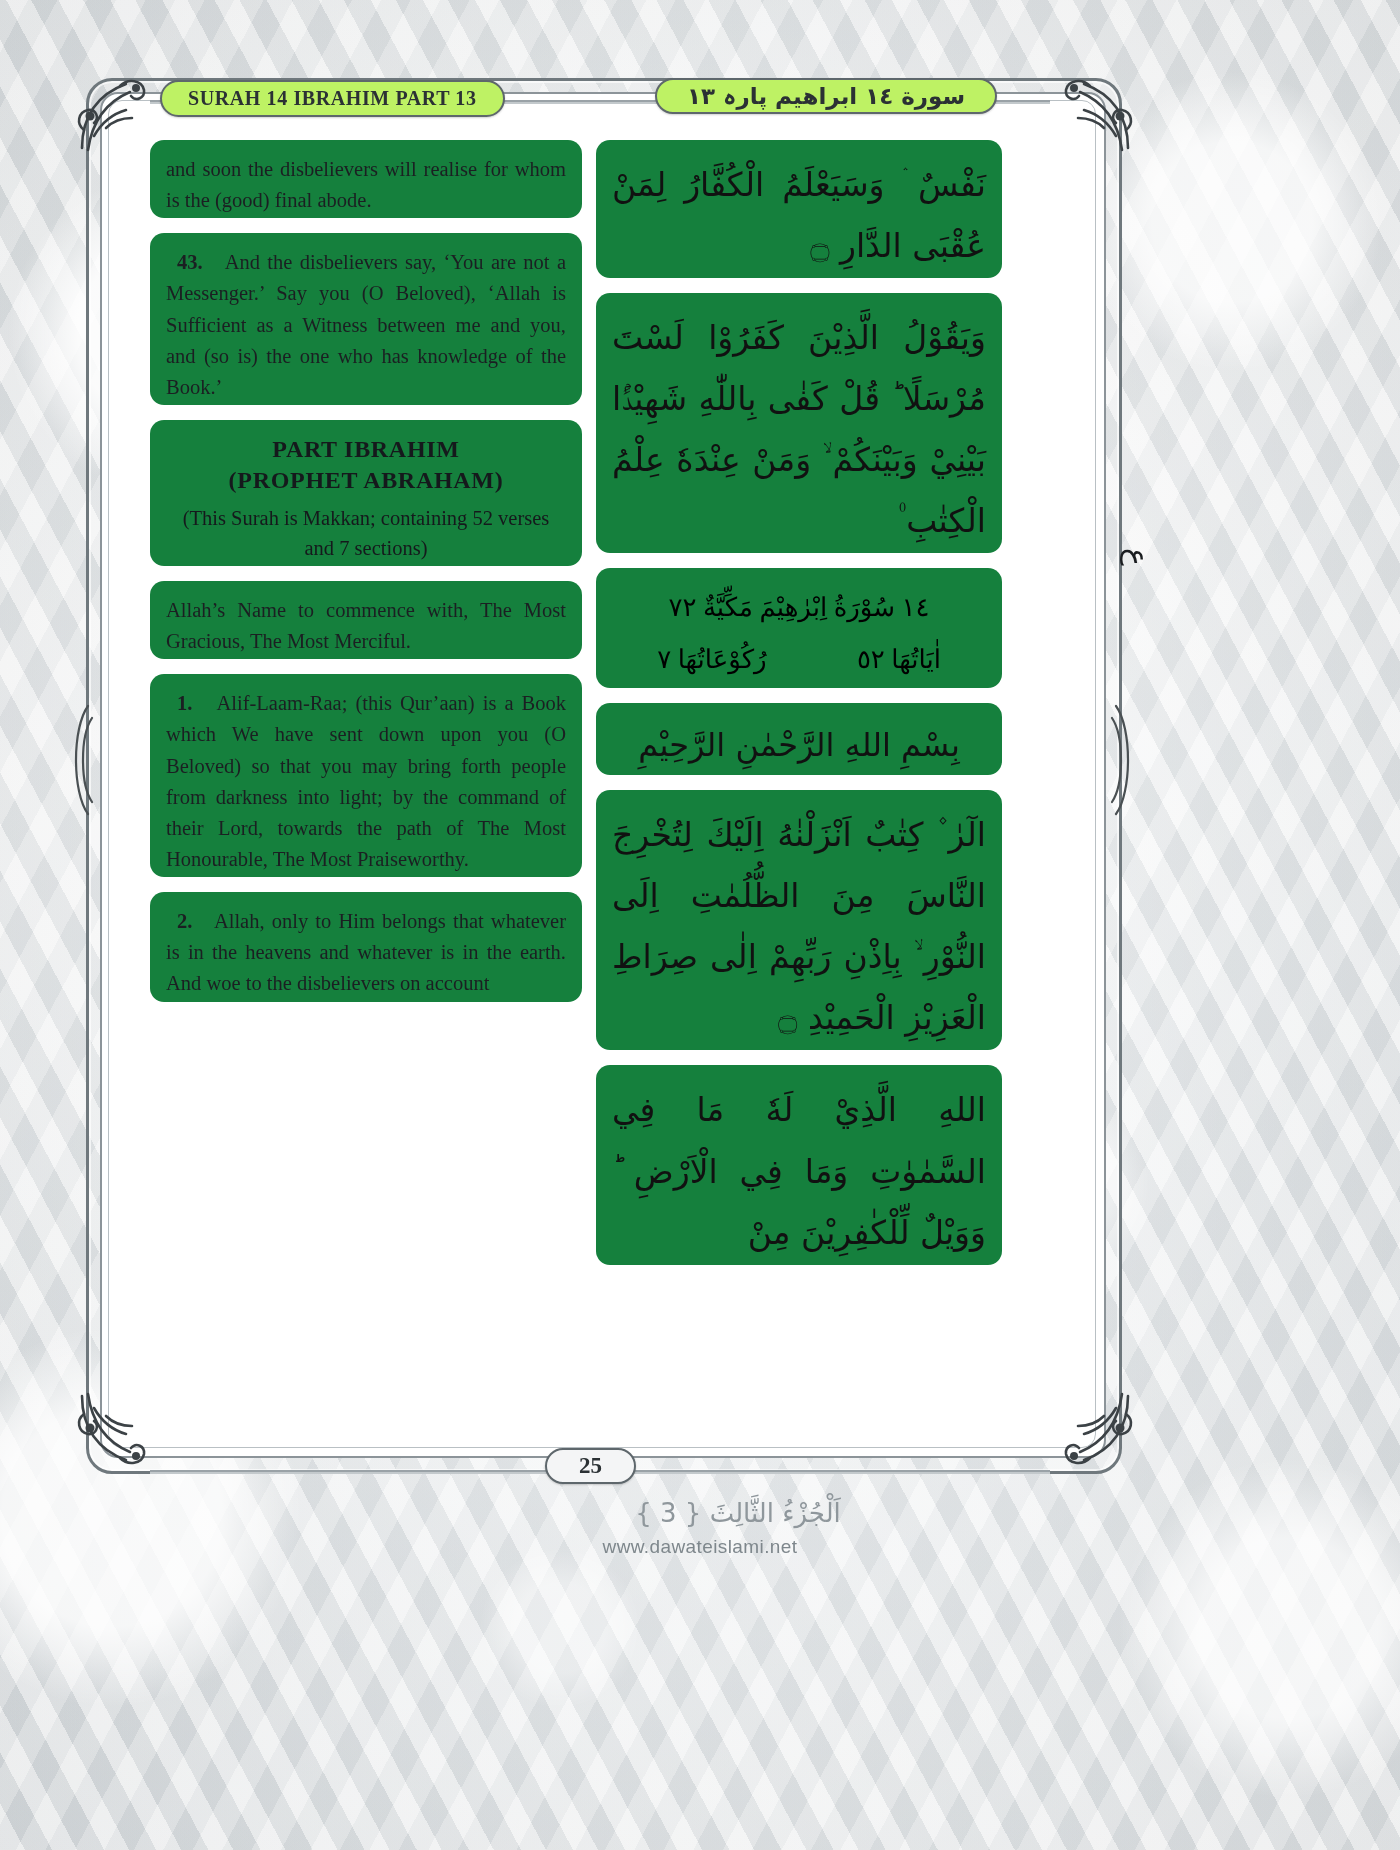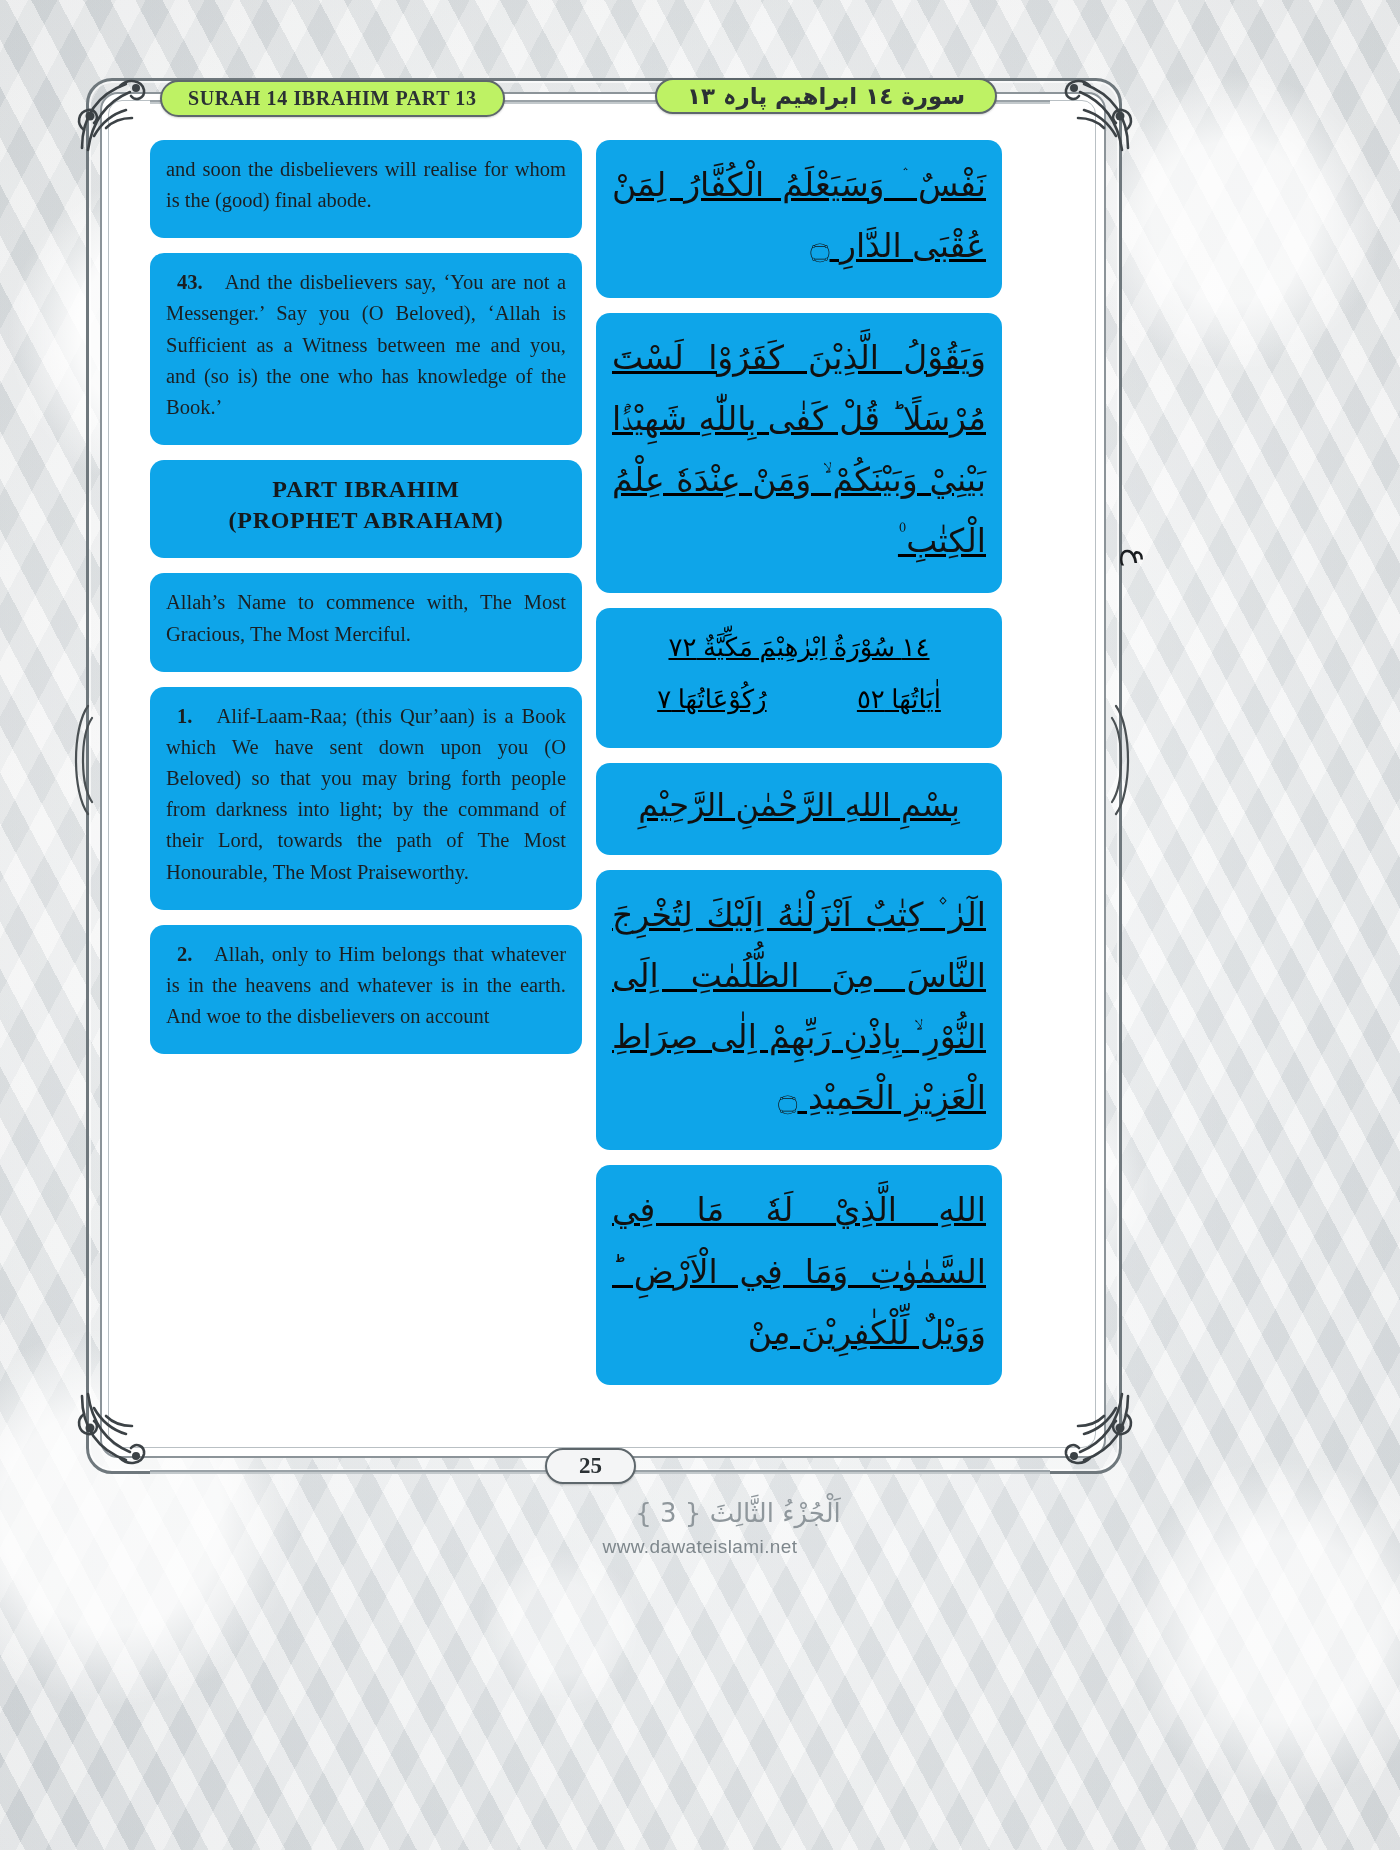--- a/index.html
+++ b/index.html
@@ -89,26 +89,26 @@
   .pill-left{position:absolute;left:160px;top:80px;font-size:20px;font-family:"Liberation Serif",serif;}
   .pill-right{position:absolute;left:655px;top:78px;font-size:23px;font-family:"DejaVu Sans",sans-serif;direction:rtl;padding:3px 30px;}
 
   
   .content{
     position:absolute;left:150px;top:140px;width:905px;height:1240px;
     display:flex;gap:14px;z-index:6;
   }
   .col{display:flex;flex-direction:column;gap:15px;}
   .col-en{width:432px;}
-  .col-ar{width:406px;text-decoration:underline;}
+  .col-ar{width:406px;}
 
   .block{
-    background:#0ea5e9;
+    background:#15803d;
     border-radius:14px;
-    padding:14px 16px 22px 16px;
+    padding:14px 16px 2px 16px;
     box-sizing:border-box;
   }
   .en-text{
     font-family:"Liberation Serif", serif;
     font-size:20.5px;
     line-height:1.52;
     color:#1b1f22;
     text-align:justify;
     text-justify:inter-word;
     hyphens:none;
@@ -273,20 +273,21 @@
     </div>
 
     <div class="block">
       <div class="en-text"><span class="vnum">43.</span>&nbsp;&nbsp;&nbsp;<span>And the disbelievers say, ‘You are not a Messenger.’ Say you (O Beloved), ‘Allah is Sufficient as a Witness between me and you, and (so is) the one who has knowledge of the Book.’</span></div>
     </div>
 
     <div class="block">
       <div class="surah-title">
         <div class="t1">PART IBRAHIM</div>
         <div class="t2">(PROPHET ABRAHAM)</div>
+        <div class="t3">(This Surah is Makkan; containing 52 verses and 7 sections)</div>
       </div>
     </div>
 
     <div class="block">
       <div class="en-text">Allah’s Name to commence with, The Most Gracious, The Most Merciful.</div>
     </div>
 
     <div class="block">
       <div class="en-text"><span class="vnum">1.</span>&nbsp;&nbsp;&nbsp;<span>Alif-Laam-Raa; (this Qur’aan) is a Book which We have sent down upon you (O Beloved) so that you may bring forth people from darkness into light; by the command of their Lord, towards the path of The Most Honourable, The Most Praiseworthy.</span></div>
     </div>

